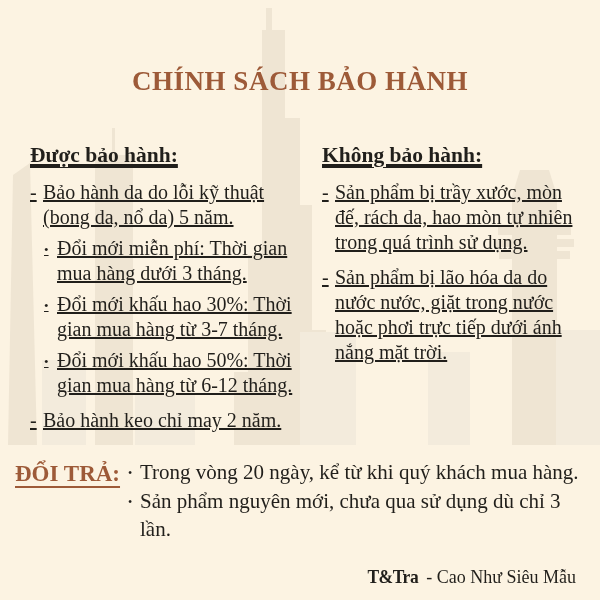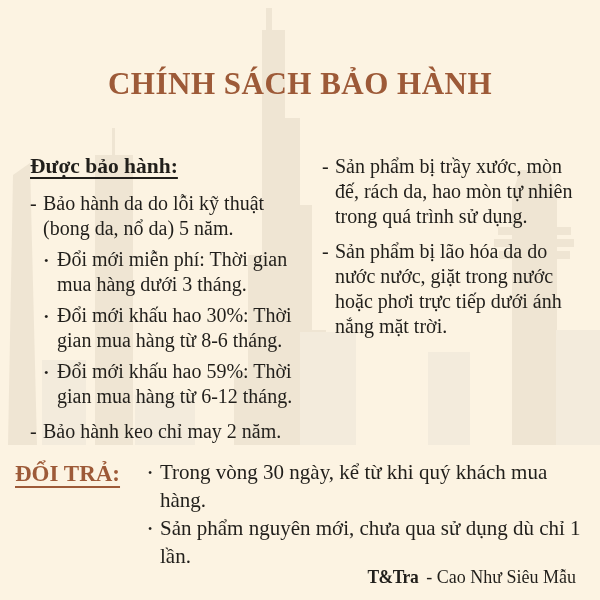--- a/index.html
+++ b/index.html
@@ -3,39 +3,39 @@
 <meta charset="utf-8">
 <style>
   html,body{margin:0;padding:0;}
   .poster{
     position:relative; width:600px; height:600px; overflow:hidden;
     background:#fcf3e2; font-family:"Liberation Serif", serif; color:#211f1b;
   }
   .skyline{position:absolute; left:0; top:0; width:600px; height:600px; pointer-events:none;}
   .title{
     position:absolute; left:0; top:66px; width:600px; margin:0;
-    text-align:center; font-size:31px; font-weight:bold; letter-spacing:.5px;
+    text-align:center; font-size:27px; font-weight:bold; letter-spacing:.5px;
     color:#9d5a38;
   }
-  .col{position:absolute; top:154px;}
+  .col{position:absolute; top:143px;text-decoration:underline;}
   .col-left{left:30px;  width:280px;}
   .col-right{left:322px; width:262px;}
   .col h2{
     margin:0 0 12px 0; font-size:21.5px; font-weight:bold;
     text-decoration:underline; text-underline-offset:4px; text-decoration-thickness:2px;
   }
   .item{display:flex; align-items:flex-start; margin:0 0 6px 0;
         font-size:20px; line-height:25px;}
   .item .marker{flex:0 0 13px; text-align:left;}
   .item.dot .marker{font-size:13px; line-height:25px; padding-top:1px;}
   .item.indent{margin-left:14px;}
   .item.gap-top{margin-top:10px;}
   .exchange{
     position:absolute; left:15px; top:458px; width:575px;
-    display:flex; align-items:flex-start;gap:20px;
+    display:flex; align-items:flex-start;
   }
   .exchange-label{
     flex:0 0 auto; margin-top:3px; margin-right:8px;
     font-size:23px; font-weight:bold; color:#9d5a38;
     text-decoration:underline; text-underline-offset:5px; text-decoration-thickness:2px;
   }
   .exchange-items .item{margin:0; font-size:21px; line-height:28px;}
   .exchange-items .item .marker{flex:0 0 12px; font-size:12px; line-height:28px; padding-top:1px;}
   .brand-footer{
     position:absolute; right:24px; top:566px;
@@ -91,54 +91,55 @@
     <div class="item dash">
       <span class="marker">-</span>
       <span class="txt">Bảo hành da do lỗi kỹ thuật (bong da, nổ da) 5 năm.</span>
     </div>
     <div class="item dot indent">
       <span class="marker">•</span>
       <span class="txt">Đổi mới miễn phí: Thời gian mua hàng dưới 3 tháng.</span>
     </div>
     <div class="item dot indent">
       <span class="marker">•</span>
-      <span class="txt">Đổi mới khấu hao 30%: Thời gian mua hàng từ 8-6 tháng.</span>
+      <span class="txt">Đổi mới khấu hao 30%: Thời gian mua hàng từ 3-7 tháng.</span>
     </div>
     <div class="item dot indent">
       <span class="marker">•</span>
-      <span class="txt">Đổi mới khấu hao 59%: Thời gian mua hàng từ 6-12 tháng.</span>
+      <span class="txt">Đổi mới khấu hao 50%: Thời gian mua hàng từ 6-12 tháng.</span>
     </div>
     <div class="item dash gap-top">
       <span class="marker">-</span>
       <span class="txt">Bảo hành keo chỉ may 2 năm.</span>
     </div>
   </section>
 
   <section class="col col-right">
+    <h2>Không bảo hành:</h2>
 
     <div class="item dash">
       <span class="marker">-</span>
       <span class="txt">Sản phẩm bị trầy xước, mòn đế, rách da, hao mòn tự nhiên trong quá trình sử dụng.</span>
     </div>
     <div class="item dash gap-top">
       <span class="marker">-</span>
       <span class="txt">Sản phẩm bị lão hóa da do nước nước, giặt trong nước hoặc phơi trực tiếp dưới ánh nắng mặt trời.</span>
     </div>
   </section>
 
   <section class="exchange">
     <span class="exchange-label">ĐỔI TRẢ:</span>
     <div class="exchange-items">
       <div class="item dot">
         <span class="marker">•</span>
-        <span class="txt">Trong vòng 30 ngày, kể từ khi quý khách mua hàng.</span>
+        <span class="txt">Trong vòng 20 ngày, kể từ khi quý khách mua hàng.</span>
       </div>
       <div class="item dot">
         <span class="marker">•</span>
-        <span class="txt">Sản phẩm nguyên mới, chưa qua sử dụng dù chỉ 1 lần.</span>
+        <span class="txt">Sản phẩm nguyên mới, chưa qua sử dụng dù chỉ 3 lần.</span>
       </div>
     </div>
   </section>
 
   <footer class="brand-footer">
     <span class="brand">T&amp;Tra</span>
     <span class="tagline">- Cao Như Siêu Mẫu</span>
   </footer>
 
 </div>

